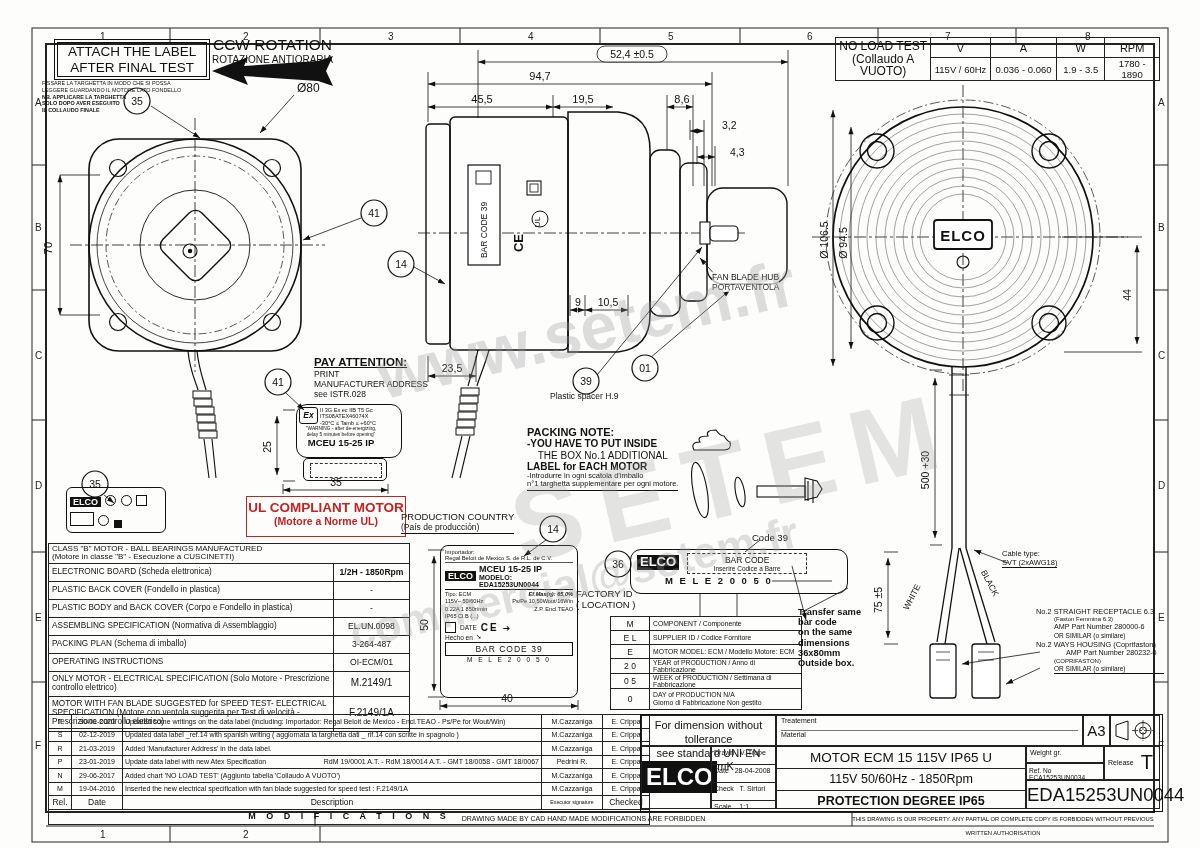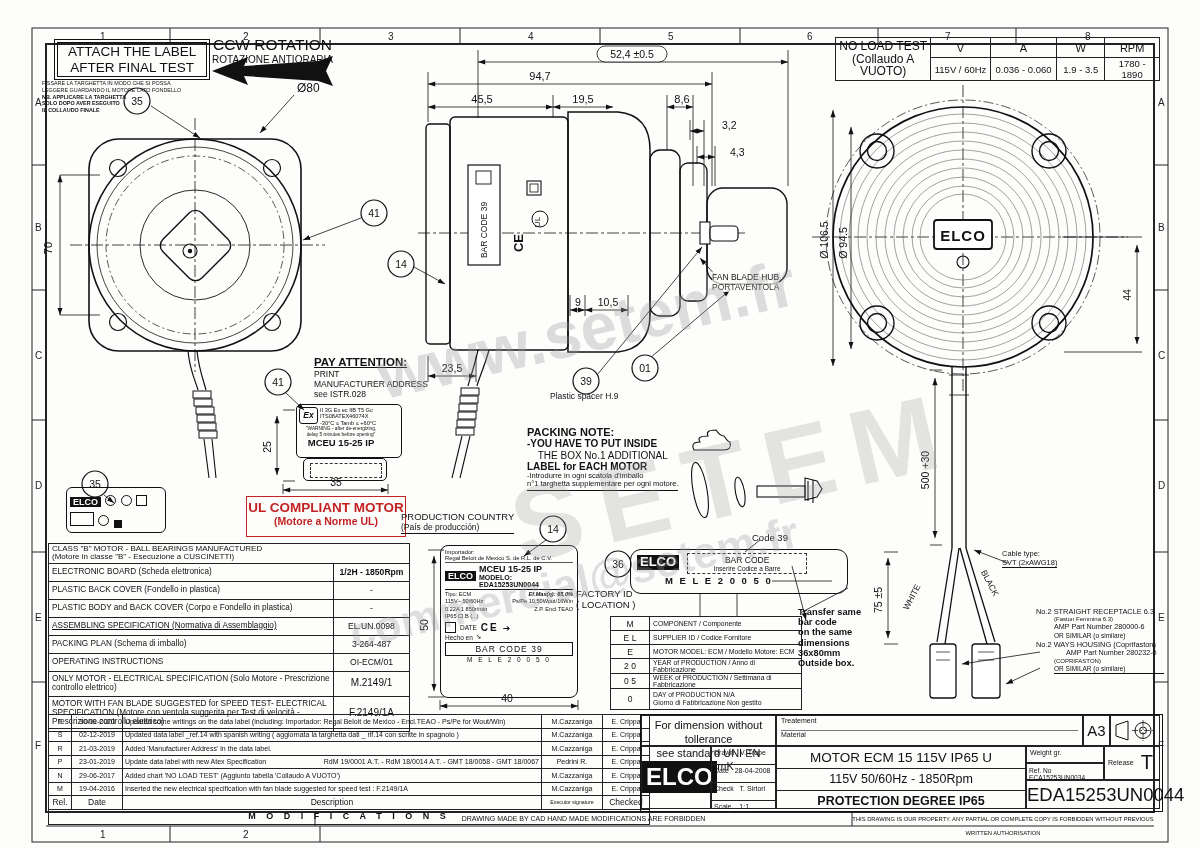--- a/index.html
+++ b/index.html
@@ -378,21 +378,21 @@
 
   <div class="abs" style="left:314px;top:356px;z-index:10;">
     <div style="font-size:11.5px;font-weight:bold;text-decoration:underline;">PAY ATTENTION:</div>
     <div style="font-size:8.5px;line-height:1.2;margin-top:1px;">
       <div>PRINT</div>
       <div>MANUFACTURER ADDRESS</div>
       <div>see ISTR.028</div>
     </div>
   </div>
 
-  <div class="abs" style="left:296px;top:404px;width:106px;height:54px;border:1.2px solid #111;border-radius:5px;z-index:10;padding:2px 18px 0 2px;box-sizing:border-box;">
+  <div class="abs" style="left:296px;top:404px;width:106px;height:54px;border:1.2px solid #111;border-radius:11px;z-index:10;padding:2px 18px 0 2px;box-sizing:border-box;">
     <div style="display:flex;gap:2px;">
       <div style="width:17px;height:15px;border:1.4px solid #111;border-radius:3px;text-align:center;font-size:8.5px;font-style:italic;font-weight:bold;line-height:15px;flex:none;">
         <span>Ex</span>
       </div>
       <div style="font-size:5.6px;line-height:1.15;">
         <div>II 3G Ex ec IIB T5 Gc</div>
         <div>ITS08ATEX46074X</div>
         <div>-30°C ≤ Tamb ≤ +60°C</div>
       </div>
     </div>
@@ -579,21 +579,21 @@
           </tr>
       <tr>
             <td class="lab" style="height:15px;">PLASTIC BACK COVER      (Fondello in plastica)</td>
           <td class="val">-</td>
           </tr>
       <tr>
             <td class="lab" style="height:15px;">PLASTIC BODY and BACK COVER  (Corpo e Fondello in plastica)</td>
           <td class="val">-</td>
           </tr>
       <tr>
-            <td class="lab" style="height:15px;text-decoration:underline;">ASSEMBLING SPECIFICATION  (Normativa di Assemblaggio)</td>
+            <td class="lab" style="height:15px;">ASSEMBLING SPECIFICATION  (Normativa di Assemblaggio)</td>
           <td class="val">EL.UN.0098</td>
           </tr>
       <tr>
             <td class="lab" style="height:15px;">PACKING PLAN (Schema di imballo)</td>
           <td class="val">3-264-487</td>
           </tr>
       <tr>
             <td class="lab" style="height:15px;">OPERATING INSTRUCTIONS</td>
           <td class="val">OI-ECM/01</td>
           </tr>

